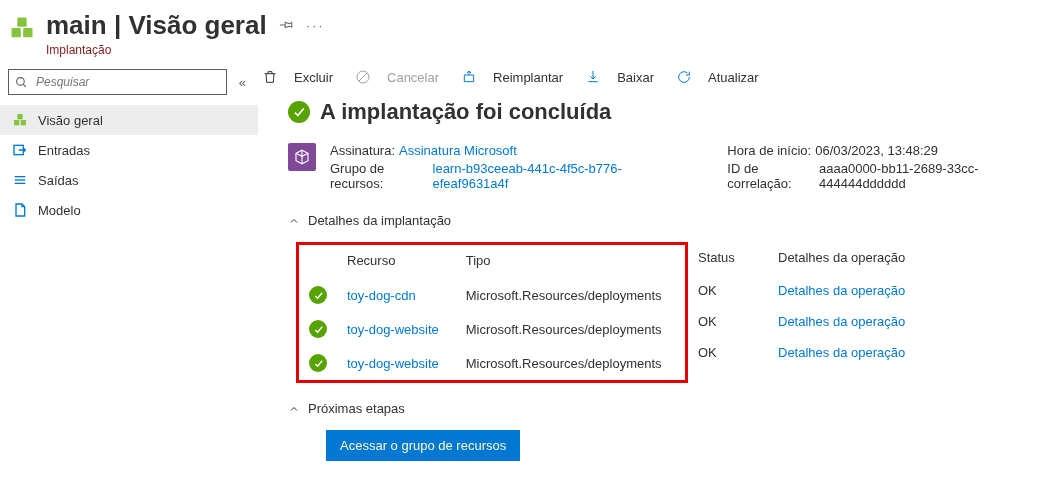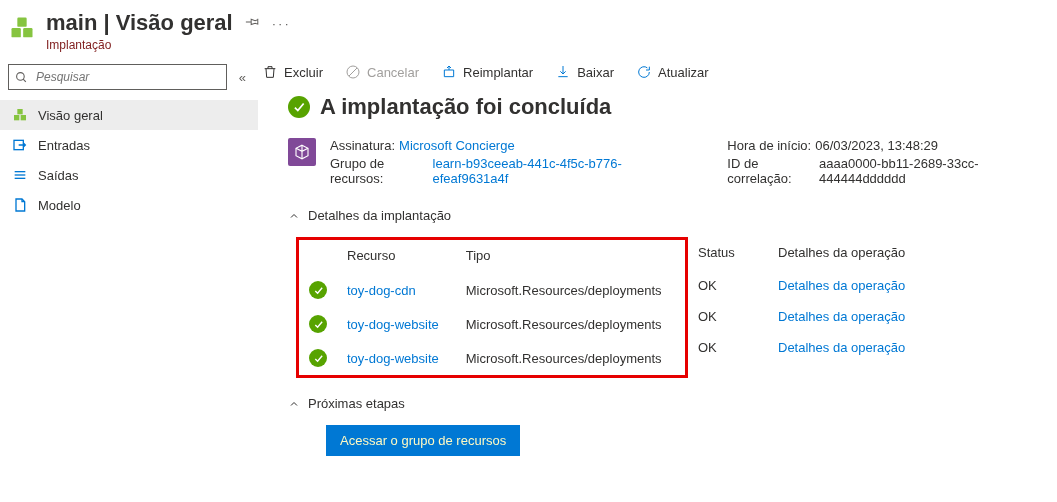--- a/index.html
+++ b/index.html
@@ -16,21 +16,21 @@
     align-items: flex-start;
     padding: 10px 0 0 8px;
     gap: 10px;
   }
   .header-icon {
     width: 28px; height: 28px;
     margin-top: 4px;
   }
   .header-title-block { display: flex; flex-direction: column; }
   .header-title-line { display: flex; align-items: center; gap: 12px; }
-  .header-title { font-size: 22px; font-weight: 600; }
+  .header-title { font-size: 26px; font-weight: 600; }
   .header-subtitle { font-size: 12px; color: #7f1d1d; margin-top: 2px; }
   .pin-icon, .more-icon { color: #605e5c; cursor: pointer; }
   .layout { display: flex; }
   .sidebar {
     width: 258px;
     flex-shrink: 0;
     padding-top: 8px;
   }
   .search-row { display:flex; align-items:center; padding: 4px 8px 10px 8px; gap: 8px; }
   .search-box {
@@ -56,21 +56,21 @@
   .nav-icon { width:16px; height:16px; display:flex; align-items:center; justify-content:center; }
   .main {
     flex:1;
     padding: 8px 20px 20px 0;
   }
   .toolbar {
     display:flex; align-items:center; gap:22px;
     padding: 4px 0 14px 4px;
   }
   .tool-btn {
-    display:flex; align-items:center; gap:6px;
+    display:flex; align-items:center; gap:16px;
     color:#323130; cursor:pointer;
     font-size:13px;
   }
   .tool-btn.disabled { color:#a19f9d; cursor:default; }
   .tool-btn svg { width:16px; height:16px; }
   .success-row {
     display:flex; align-items:center; gap:10px;
     margin: 0 0 18px 30px;
   }
   .success-circle {
@@ -256,21 +256,21 @@
       <div class="meta-icon">
         <svg width="18" height="18" viewBox="0 0 24 24" fill="none" stroke="#fff" stroke-width="1.5">
             <path d="M12 3l8 4v10l-8 4-8-4V7z"></path>
             <path d="M12 3v18M4 7l8 4 8-4"></path>
           </svg>
       </div>
       <div class="meta-cols">
         <div class="meta-col">
           <div class="meta-line">
               <span>Assinatura:</span> 
-              <span class="link">Microsoft Concierge</span>
+              <span class="link">Assinatura Microsoft</span>
             </div>
           <div class="meta-line">
               <span>Grupo de recursos:</span> 
               <span class="link">learn-b93ceeab-441c-4f5c-b776-efeaf9631a4f</span>
             </div>
         </div>
         <div class="meta-col">
           <div class="meta-line">
               <span>Hora de início:</span> 
               <span>06/03/2023, 13:48:29</span>

